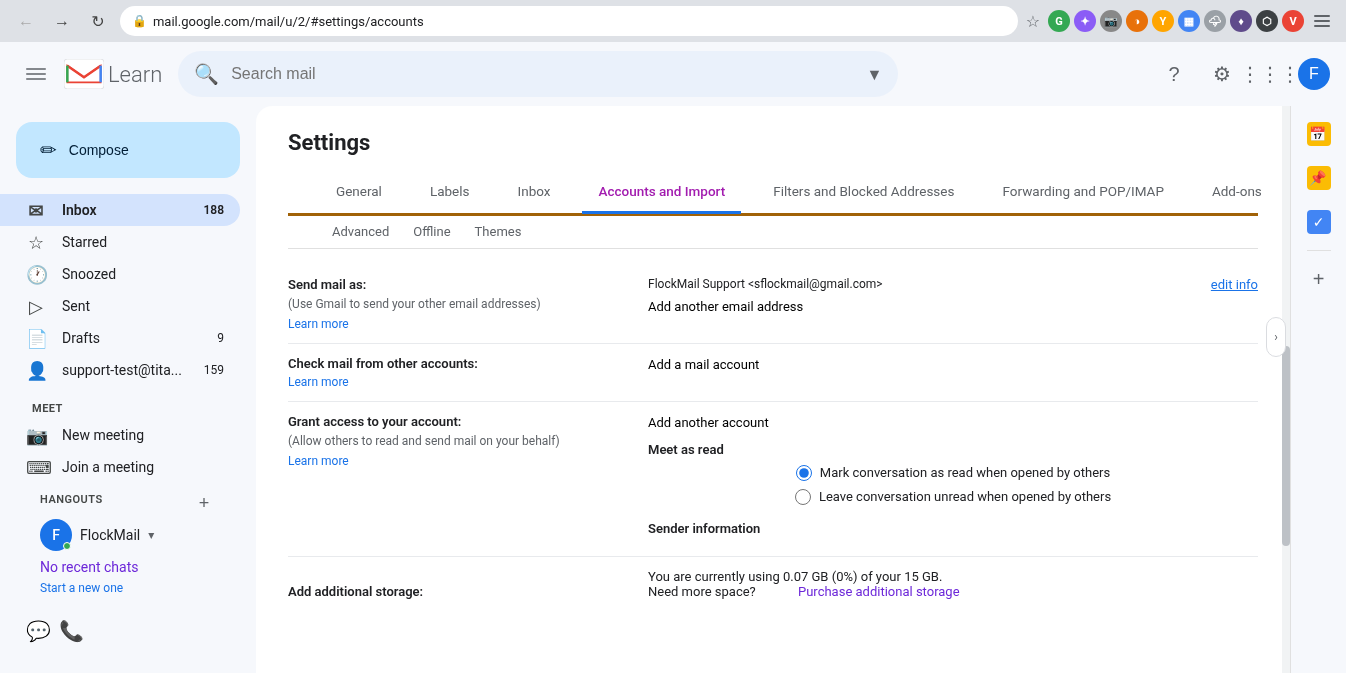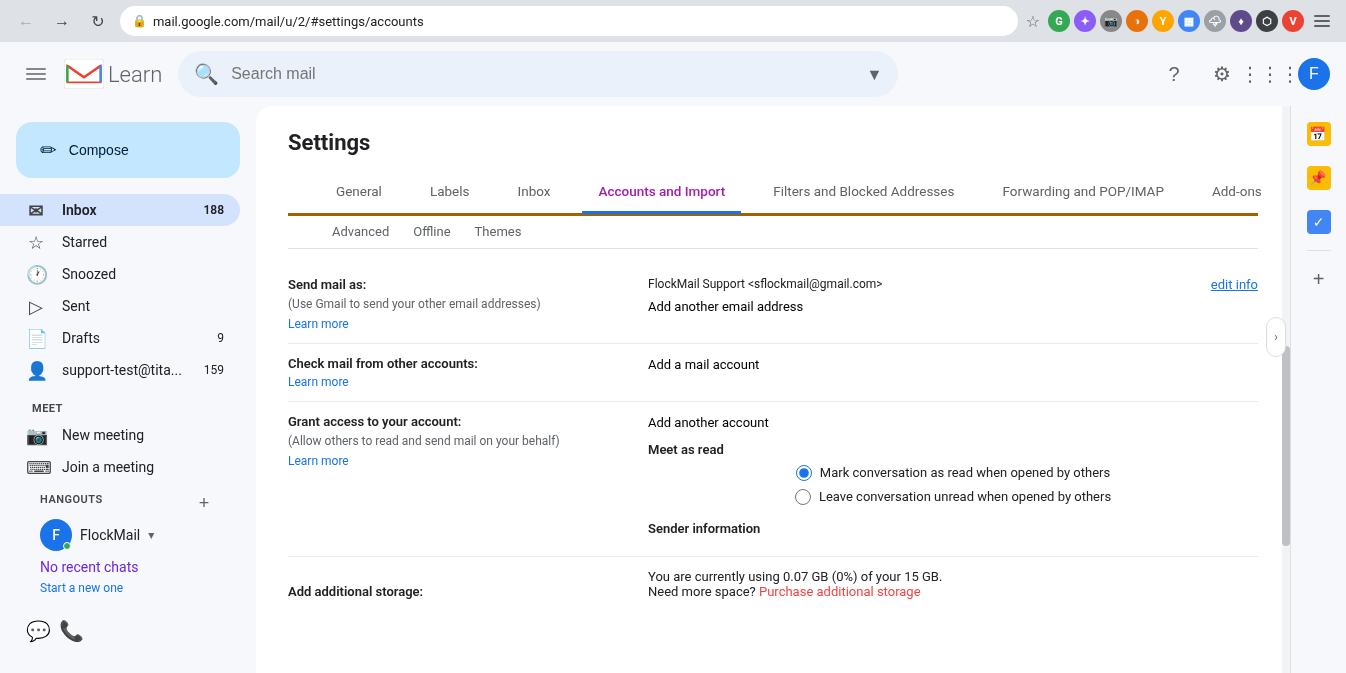--- a/index.html
+++ b/index.html
@@ -90,21 +90,21 @@
     
     .radio-group { display: flex; flex-direction: column; gap: 8px; margin-top: 4px; align-items: center; }
     .radio-option { display: flex; align-items: center; gap: 8px; font-size: 13px; color: #202124; cursor: pointer; }
     .radio-option input[type="radio"] { accent-color: #1a73e8; width: 16px; height: 16px; cursor: pointer; }
 
     
     .mark-as-read-label { font-size: 13px; font-weight: 600; color: #202124; margin-bottom: 8px; }
 
     
     .storage-text { font-size: 13px; color: #202124; }
-    .storage-link { color: #ef4444; cursor: pointer; text-decoration: none; }
+    .storage-link { color: #6d28d9; cursor: pointer; text-decoration: none; margin-left: 39px; }
 
     
     .right-sidebar { width: 56px; background: #f6f8fc; display: flex; flex-direction: column; align-items: center; padding: 8px 0; gap: 4px; border-left: 1px solid #e0e0e0; }
     .right-icon-btn { width: 40px; height: 40px; border-radius: 50%; border: none; background: transparent; cursor: pointer; display: flex; align-items: center; justify-content: center; position: relative; }
     .right-icon { width: 24px; height: 24px; border-radius: 4px; display: flex; align-items: center; justify-content: center; font-size: 14px; }
     .icon-yellow { background: #fbbc04; color: white; }
     .icon-blue { background: #4285f4; color: white; }
     .divider { width: 24px; height: 1px; background: #e0e0e0; margin: 4px 0; }
   </style>
 </head>

